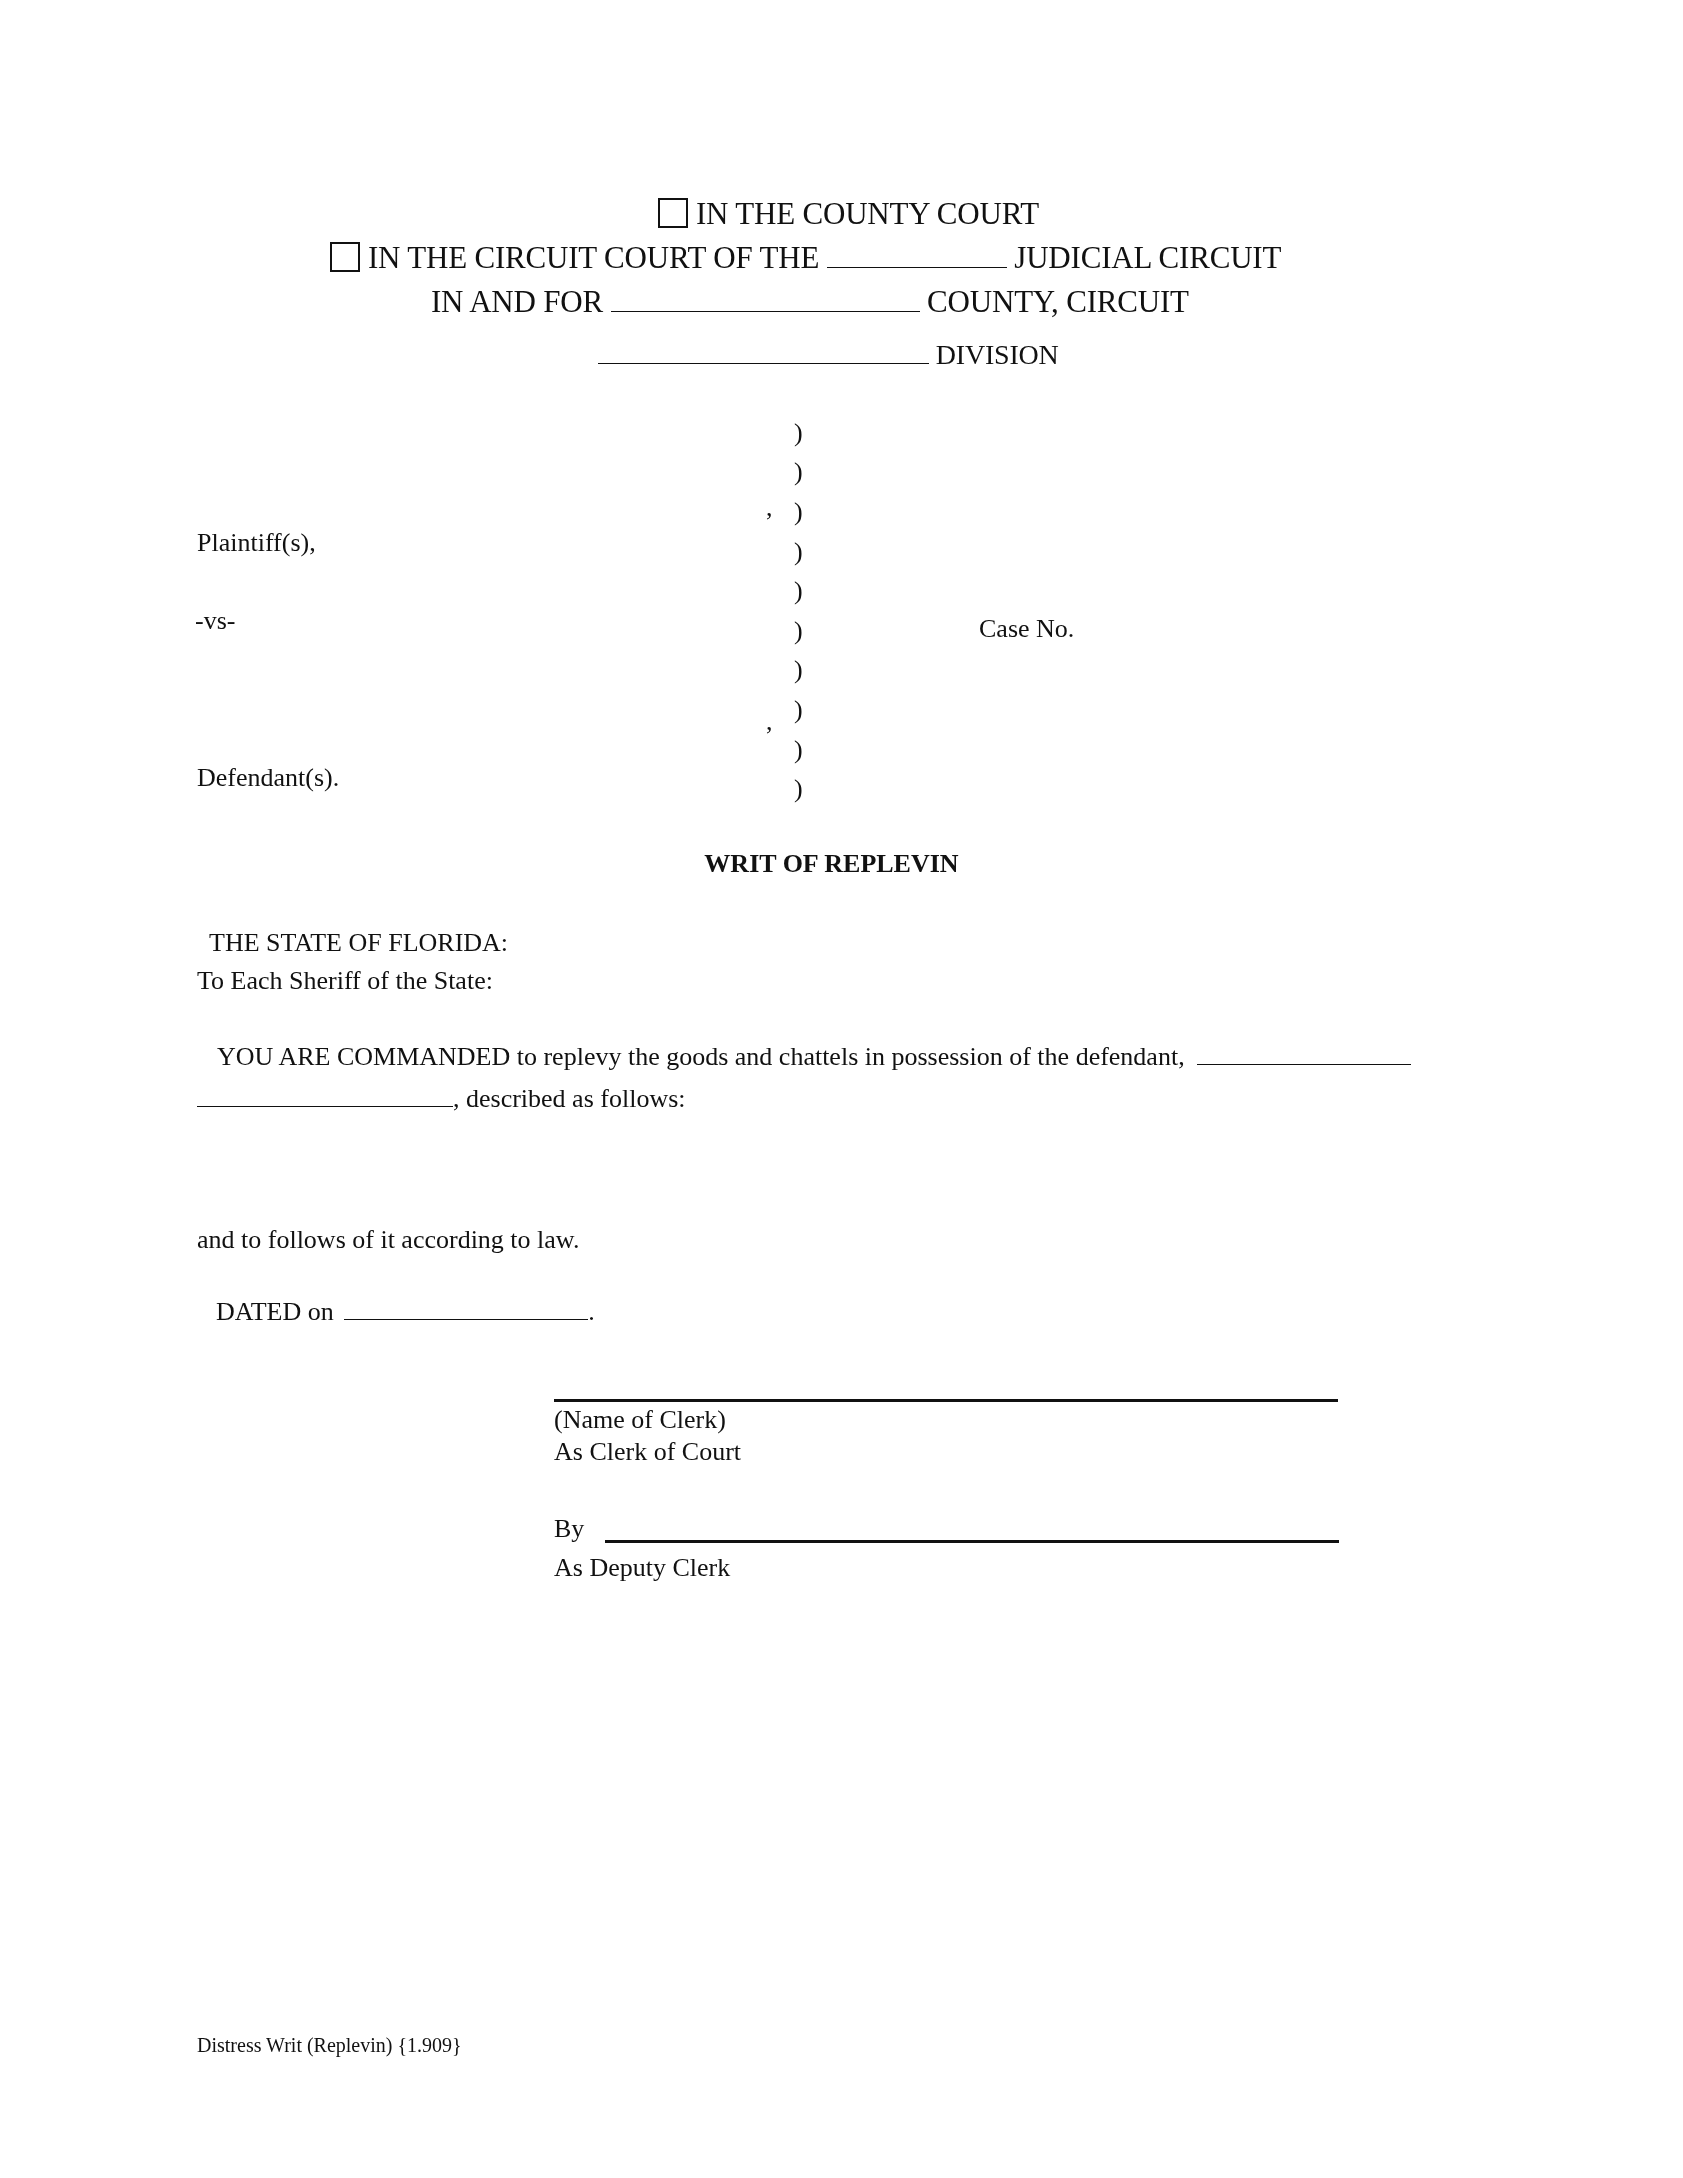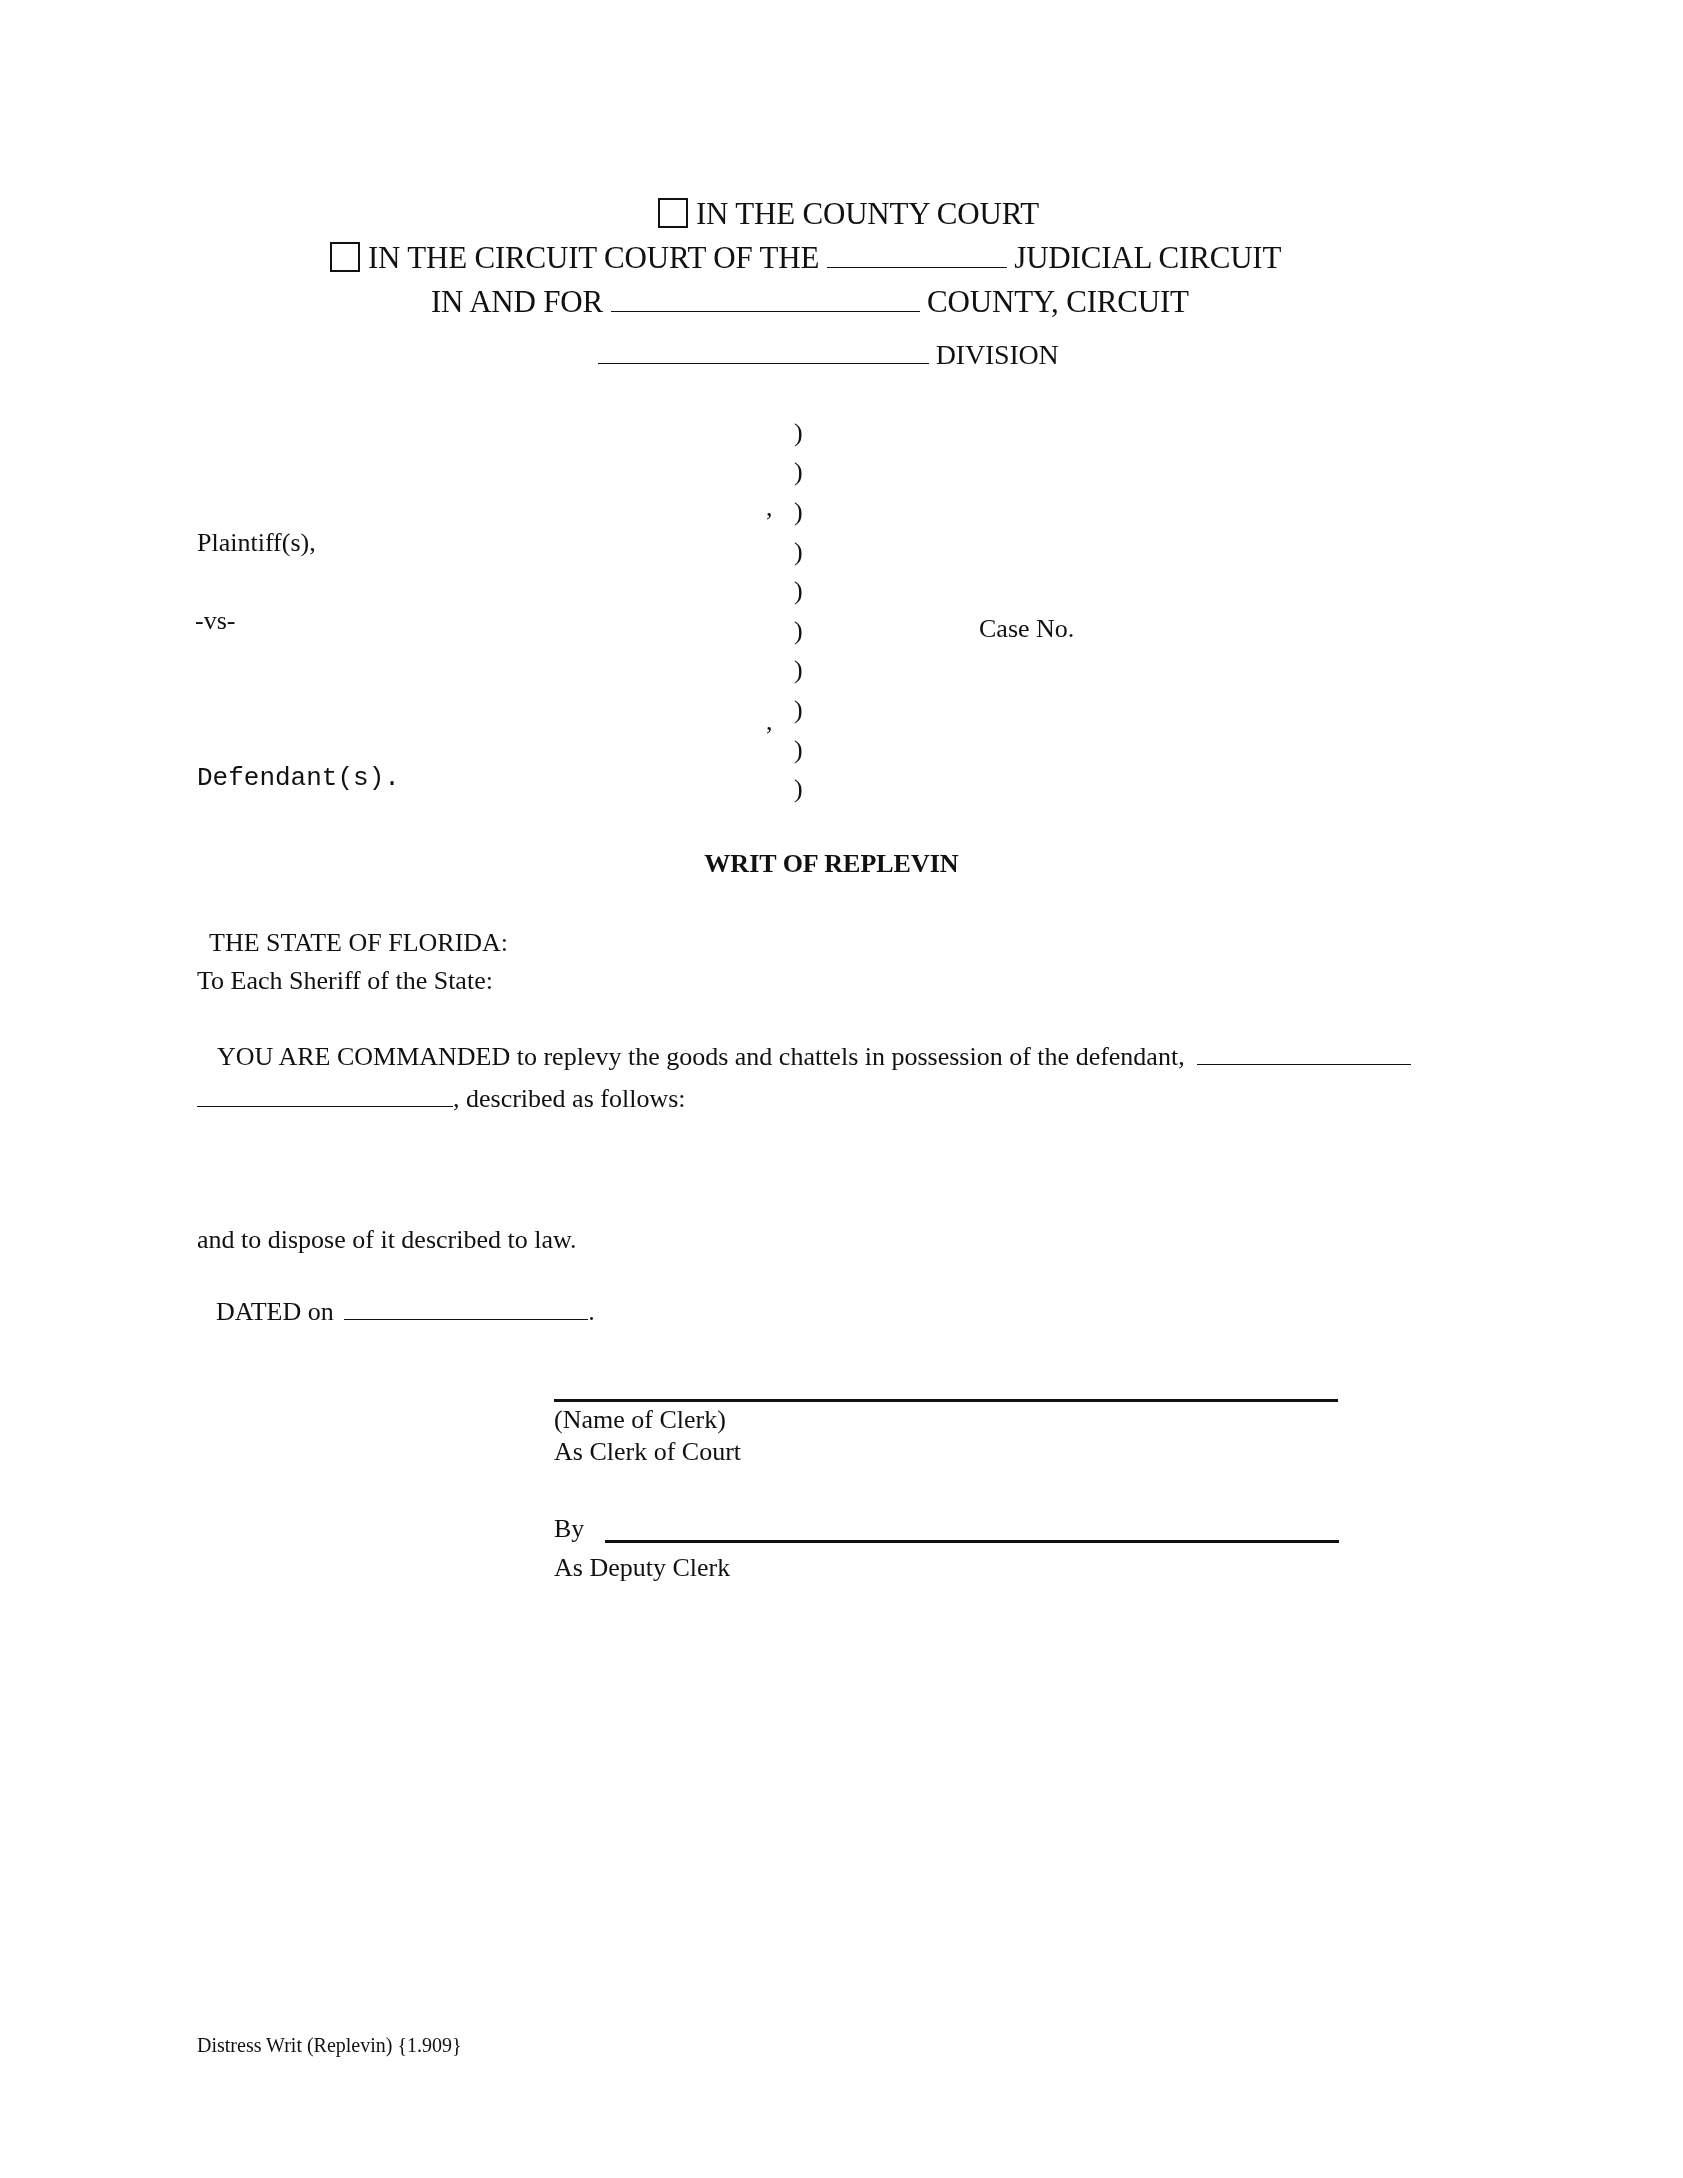--- a/index.html
+++ b/index.html
@@ -51,39 +51,39 @@
   <span class="abs paren" style="left:794px; top:737px;">)</span>
   <span class="abs paren" style="left:794px; top:776px;">)</span>
 </div>
 
 <span class="abs txt" style="left:766px; top:495px;">,</span>
 <span class="abs txt" style="left:766px; top:709px;">,</span>
 
 <span class="abs txt" style="left:197px; top:530px;">Plaintiff(s),</span>
 <span class="abs txt" style="left:195px; top:608px;">-vs-</span>
 <span class="abs txt" style="left:979px; top:616px;">Case No.</span>
-<span class="abs txt" style="left:197px; top:765px;font-family:Liberation Mono, monospace;">Defendant(s).</span>
+<span class="abs txt" style="left:197px; top:765px;">Defendant(s).</span>
 
 <div class="abs txt bold" style="left:0; width:1663px; text-align:center; top:851px;">WRIT OF REPLEVIN</div>
 
 <span class="abs txt" style="left:209px; top:930px;">THE STATE OF FLORIDA:</span>
 <span class="abs txt" style="left:197px; top:968px;">To Each Sheriff of the State:</span>
 
 <div class="abs txt" style="left:217px; top:1040px;">
   <span>YOU ARE COMMANDED to replevy the goods and chattels in possession of the defendant,</span>
   <span class="blank" style="width:214px; margin-left:6px;"></span>
 </div>
 
 <div class="abs txt" style="left:197px; top:1082px;">
   <span class="blank" style="width:256px;"></span><span>, described as follows:</span>
 </div>
 
 <div class="abs" style="left:197px; top:1119px; width:1257px; height:99px;"></div>
 
-<span class="abs txt" style="left:197px; top:1227px;">and to dispose of it described to law.</span>
+<span class="abs txt" style="left:197px; top:1227px;">and to follows of it according to law.</span>
 
 <div class="abs txt" style="left:216px; top:1295px;">
   <span>DATED on</span>
   <span class="blank" style="width:244px; margin-left:4px;"></span><span>.</span>
 </div>
 
 <div class="rule" style="left:554px; top:1399px; width:784px; height:3px;"></div>
 <span class="abs txt" style="left:554px; top:1407px;">(Name of Clerk)</span>
 <span class="abs txt" style="left:554px; top:1439px;">As Clerk of Court</span>
 

